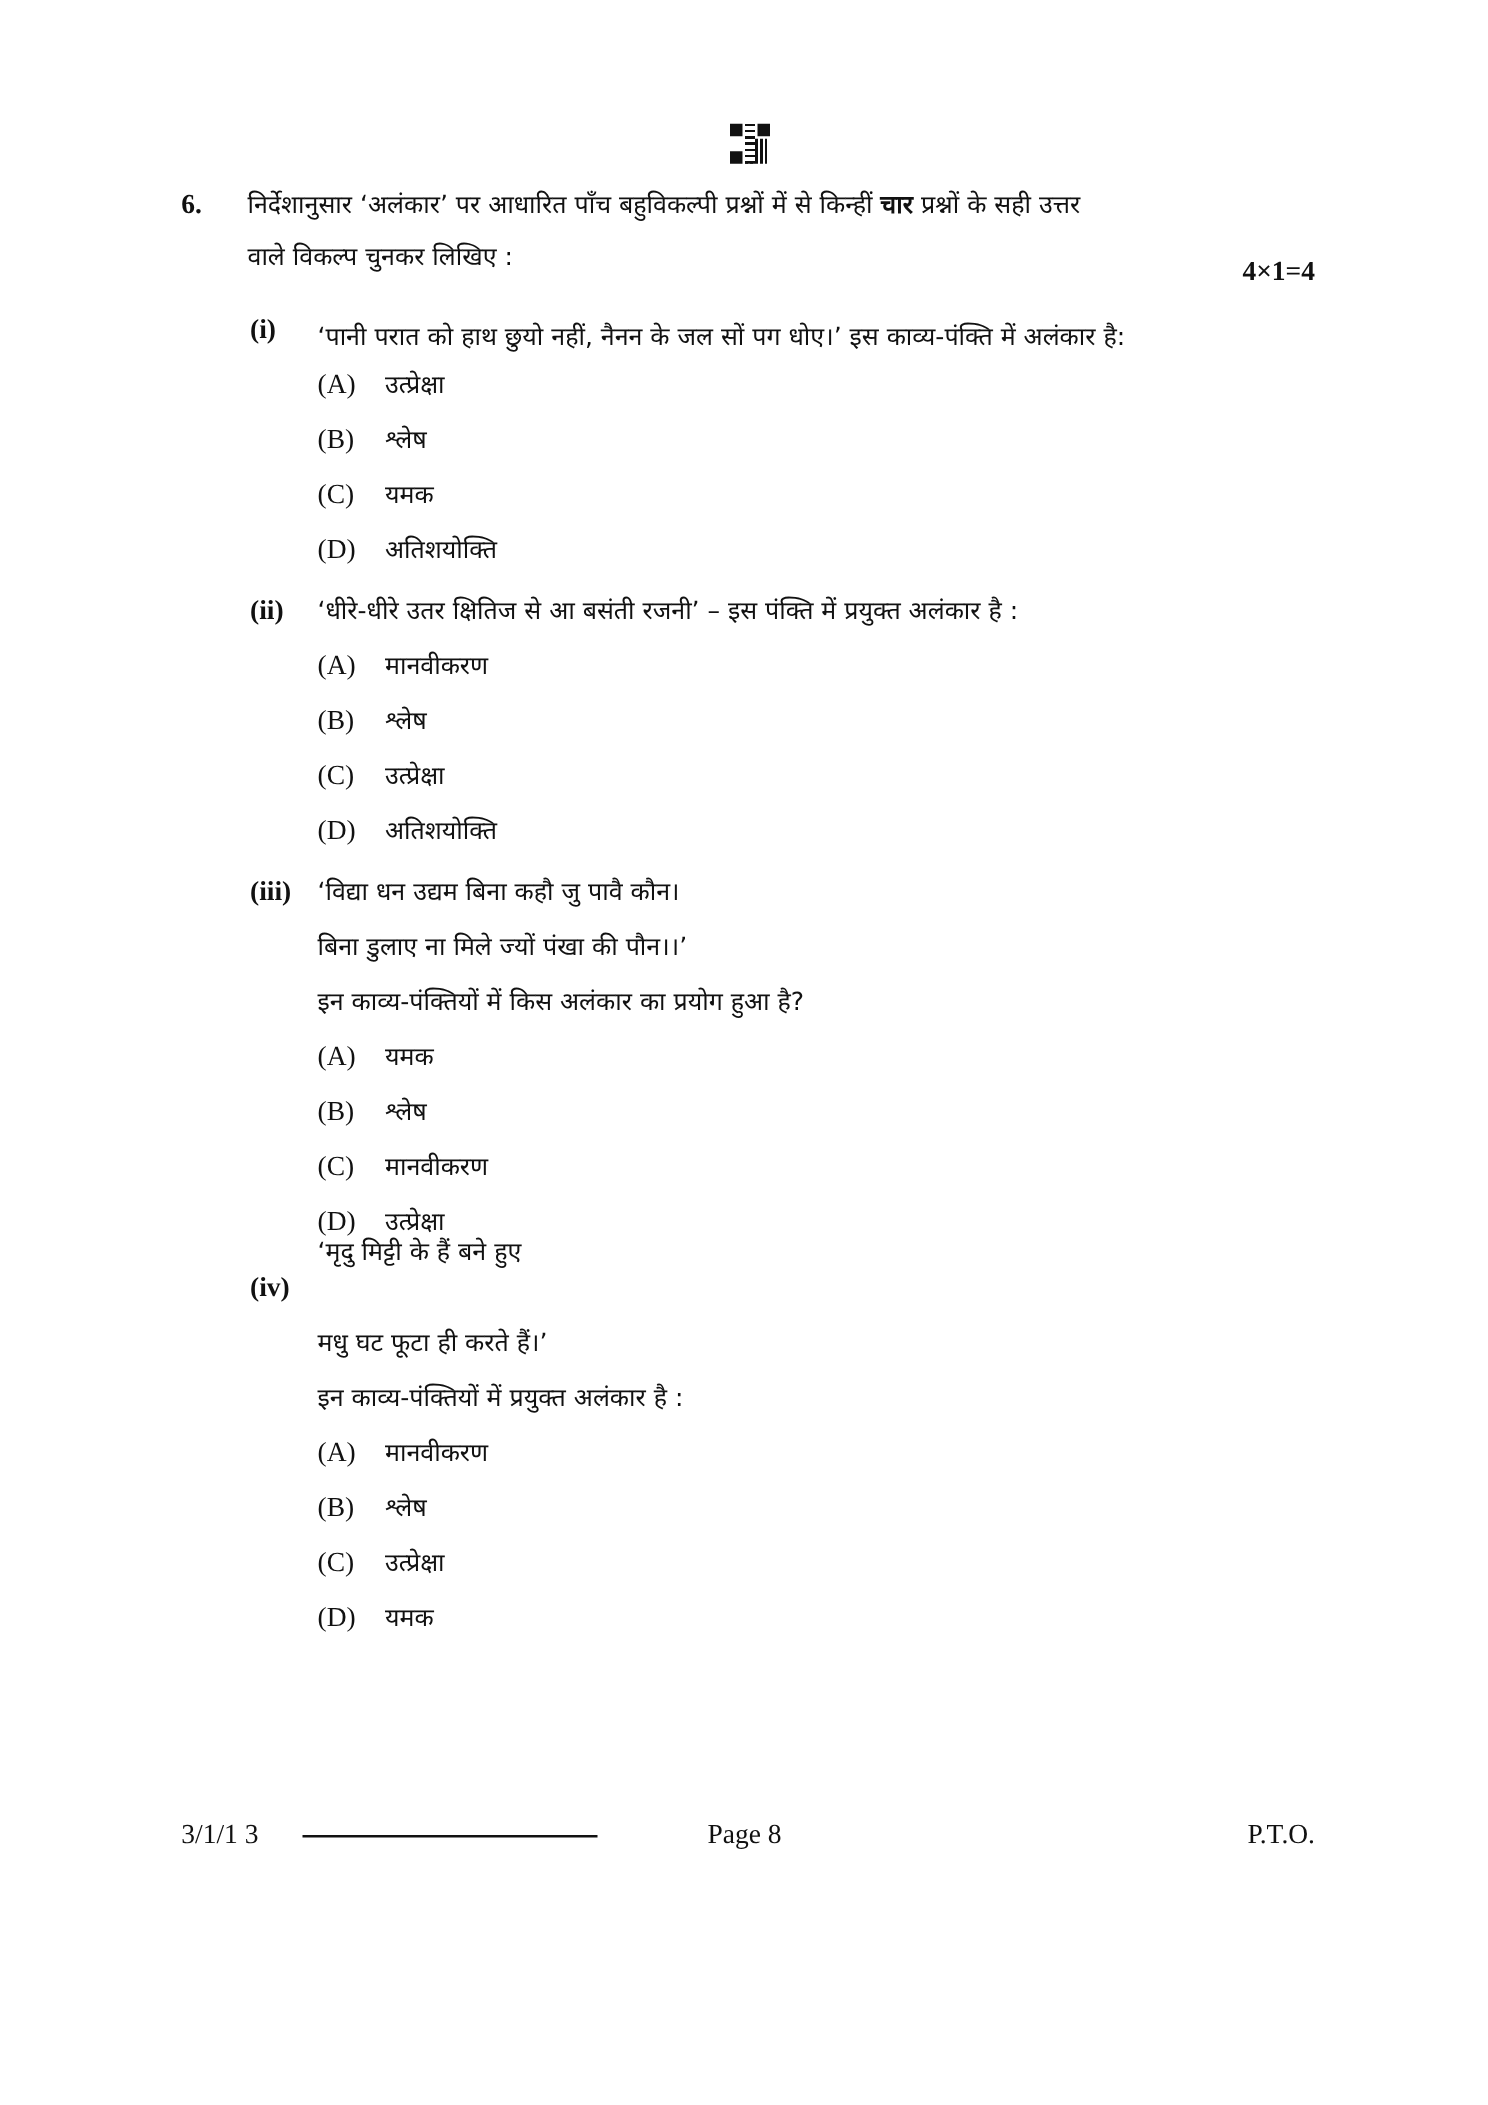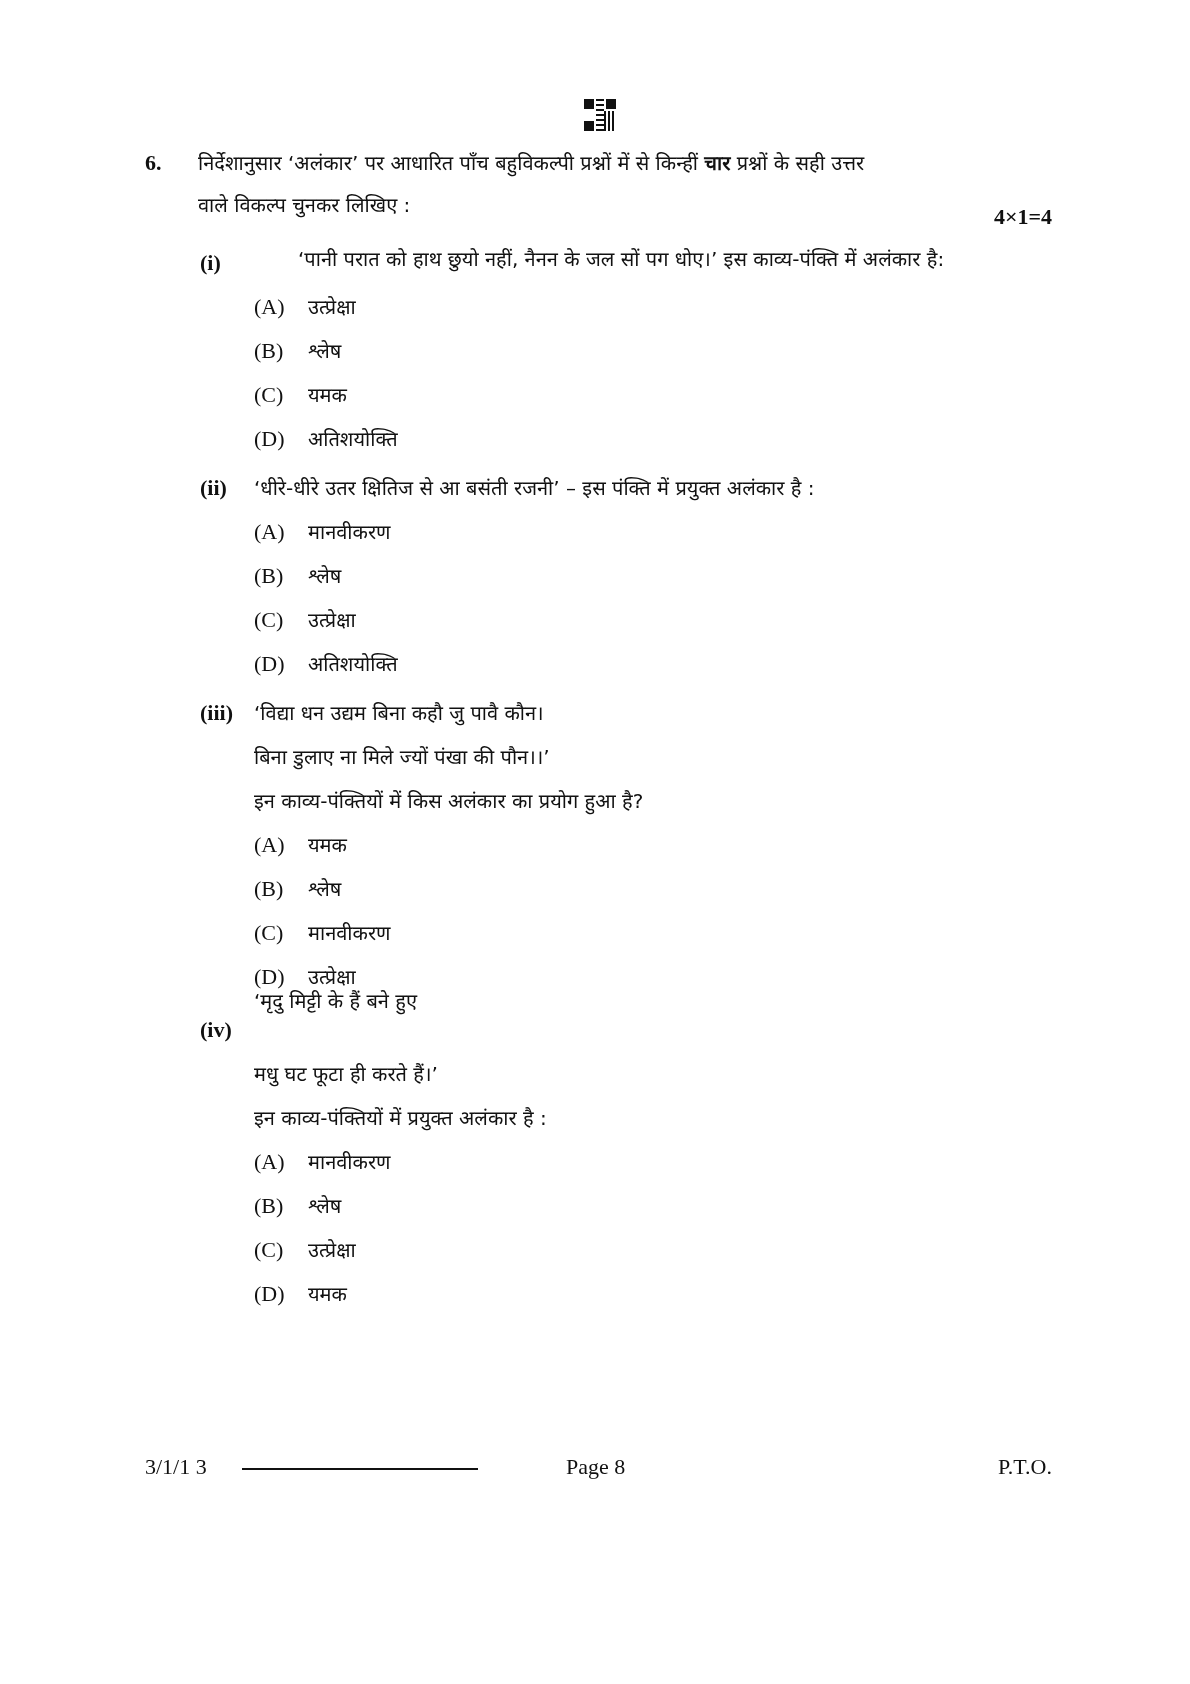--- a/index.html
+++ b/index.html
@@ -38,21 +38,21 @@
 <div class="line qnum" style="top:148px;">6.</div>
 <div class="line deva" style="left:198px; top:148px;">
   <span>निर्देशानुसार ‘अलंकार’ पर आधारित पाँच बहुविकल्पी प्रश्नों में से किन्हीं</span>
   <b class="bold">चार</b>
   <span>प्रश्नों के सही उत्तर</span>
 </div>
 <div class="line deva" style="left:198px; top:190px;">वाले विकल्प चुनकर लिखिए :</div>
 <div class="line marks" style="top:202px;">4×1=4</div>
 
 <div class="line sub" style="top:248px;">(i)</div>
-<div class="line deva" style="left:254px; top:244px;margin-left:44px;">‘पानी परात को हाथ छुयो नहीं, नैनन के जल सों पग धोए।’ इस काव्य-पंक्ति में अलंकार है:</div>
+<div class="line deva" style="left:254px; top:254px;">‘पानी परात को हाथ छुयो नहीं, नैनन के जल सों पग धोए।’ इस काव्य-पंक्ति में अलंकार है:</div>
 <div class="line opt-label" style="top:292px;">(A)</div>
 <div class="line deva opt-text" style="top:292px;">उत्प्रेक्षा</div>
 <div class="line opt-label" style="top:336px;">(B)</div>
 <div class="line deva opt-text" style="top:336px;">श्लेष</div>
 <div class="line opt-label" style="top:380px;">(C)</div>
 <div class="line deva opt-text" style="top:380px;">यमक</div>
 <div class="line opt-label" style="top:424px;">(D)</div>
 <div class="line deva opt-text" style="top:424px;">अतिशयोक्ति</div>
 
 <div class="line sub" style="top:473px;">(ii)</div>

